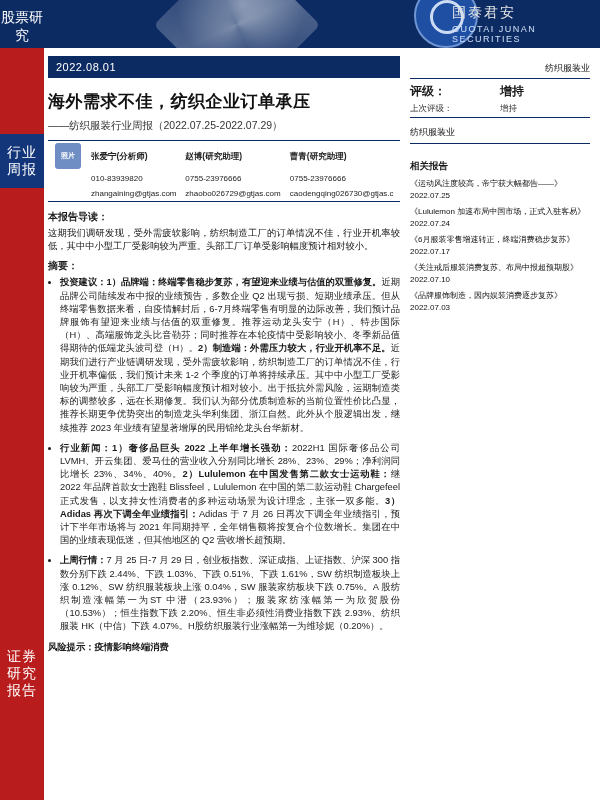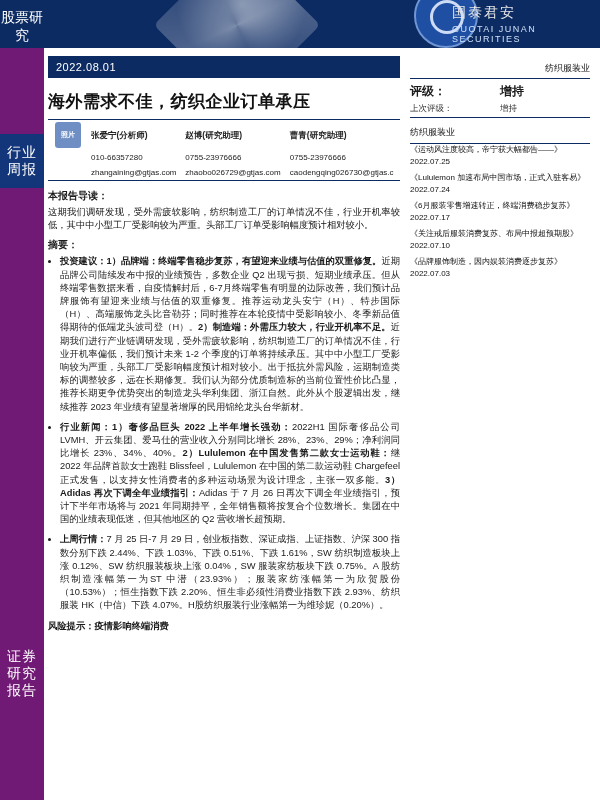--- a/index.html
+++ b/index.html
@@ -37,21 +37,21 @@
   }
   .header .brand-cn{
     position:absolute;left:452px;top:4px;color:#e5e5e5;font-size:14px;letter-spacing:2px;
   }
   .header .brand-en{
     position:absolute;left:452px;top:24px;color:#cfe0f7;font-size:9px;letter-spacing:1.5px;
   }
   
   .rail{
     position:absolute;left:0;top:48px;width:44px;height:752px;
-    background:#701a75;
+    background:#b91c1c;
   }
   .rail .rail-text{
     position:absolute;width:44px;text-align:center;color:#ffffff;
     font-size:14px;line-height:17px;letter-spacing:1px;
   }
   .rail .block-b{top:86px;background:#13357a;padding:10px 0;}
   .rail .block-c{top:600px;}
   
   .rail-title-1{
     position:absolute;left:0;top:-40px;width:44px;text-align:center;color:#fff;
@@ -140,34 +140,35 @@
   <div class="rail-title-1">股票研究</div>
   <div class="rail-text block-b">行业周报</div>
   <div class="rail-text block-c">证券研究报告</div>
 </div>
 
 <div class="content">
 
   <div class="date-bar">2022.08.01</div>
 
   <h1 class="title">海外需求不佳，纺织企业订单承压</h1>
+  <div class="subtitle">——纺织服装行业周报（2022.07.25-2022.07.29）</div>
 
   <table class="analysts">
     <tbody>
         <tr class="names">
       <td class="badge-cell">
         <span class="badge">照片</span>
       </td>
       <td>张爱宁(分析师)</td>
       <td>赵博(研究助理)</td>
       <td>曹青(研究助理)</td>
     </tr>
     <tr>
       <td class="badge-cell"></td>
-      <td>010-66357280</td>
+      <td>010-83939820</td>
       <td>0755-23976666</td>
       <td>0755-23976666</td>
     </tr>
     <tr>
       <td class="badge-cell"></td>
       <td>zhangaining@gtjas.com</td>
       <td>zhaobo026729@gtjas.com</td>
       <td>caodengqing026730@gtjas.c</td>
     </tr>
   </tbody>
@@ -193,20 +194,21 @@
       <div class="rate-label">评级：</div>
       <div class="rate-value">增持</div>
     </div>
     <div class="prev-row">
       <div class="prev-label">上次评级：</div>
       <div>增持</div>
     </div>
   </div>
   <div class="sub-rating">纺织服装业</div>
 
+  <div class="rel-title">相关报告</div>
   <div class="rel-list">
     <div>《运动风注度较高，帝宁获大幅都告——》 2022.07.25</div>
     <div>《Lululemon 加速布局中国市场，正式入驻客易》 2022.07.24</div>
     <div>《6月服装零售增速转正，终端消费稳步复苏》 2022.07.17</div>
     <div>《关注戒后服装消费复苏、布局中报超预期股》 2022.07.10</div>
     <div>《品牌服饰制造，因内娱装消费逐步复苏》 2022.07.03</div>
   </div>
 </div>
 
 </body></html>

